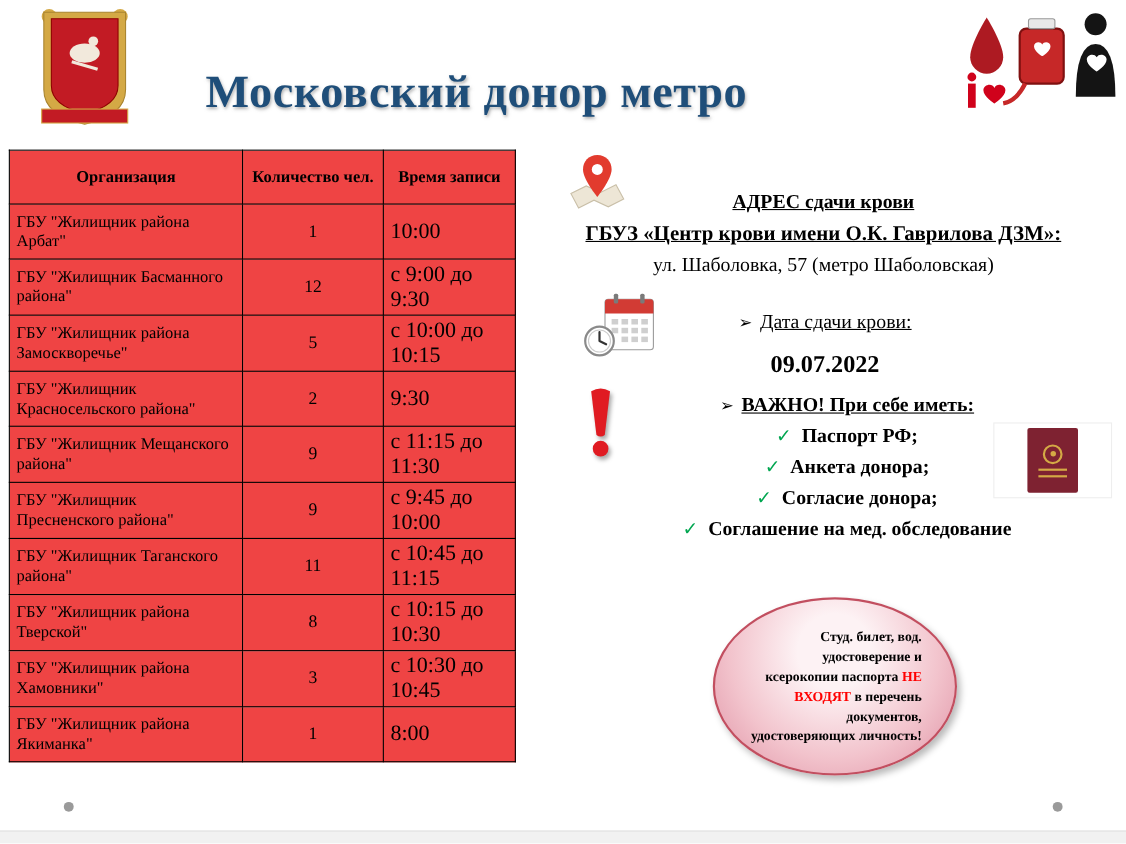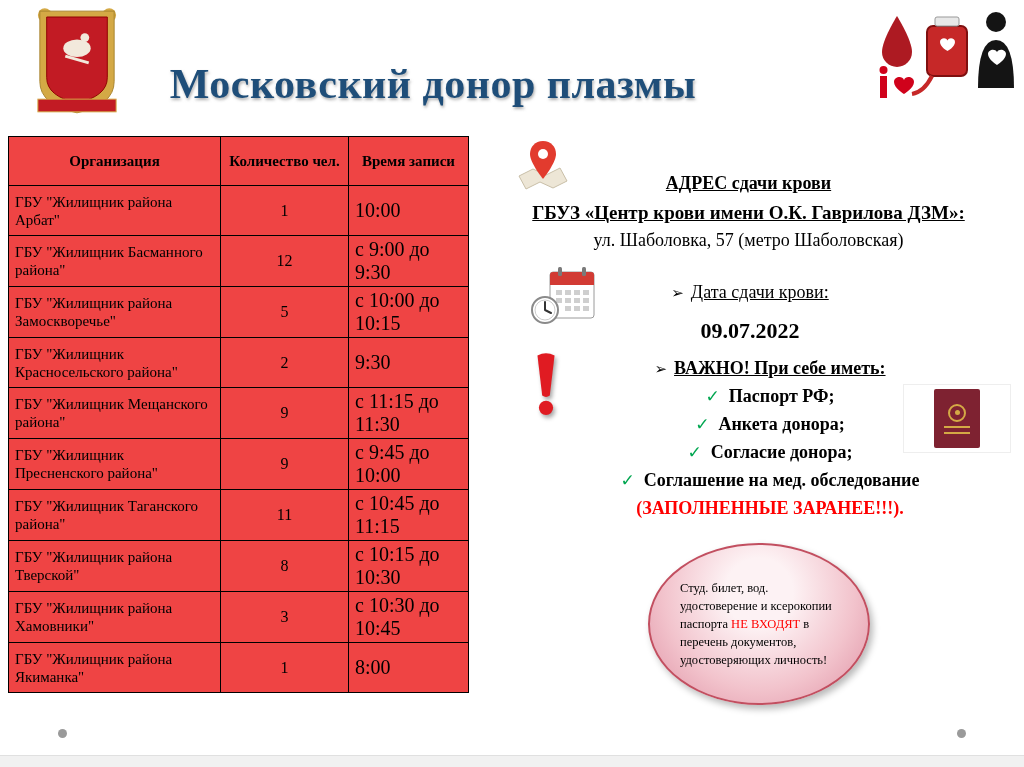--- a/index.html
+++ b/index.html
@@ -71,21 +71,21 @@
   .passport-line { width:26px; height:2px; background:#D4A945; }
 
   
   .note-bubble {
     position:absolute; left:648px; top:543px; width:218px; height:158px;
     border:2px solid #C24F60; border-radius:50%;
     background:radial-gradient(ellipse at 50% 30%, #FDF2F4 22%, #F2C3CC 62%, #DE8FA2 100%);
     box-shadow:3px 4px 7px rgba(0,0,0,.28);
     display:flex; align-items:center; justify-content:center;
   }
-  .note-text { width:158px; text-align:left; font-size:12.5px; font-weight:normal; line-height:1.45; }
+  .note-text { width:158px; text-align:right; font-size:12.5px; font-weight:bold; line-height:1.45; }
   .red { color:#FF0000; }
 
   
   .dot { position:absolute; width:9px; height:9px; border-radius:50%; background:#9a9a9a; top:729px; }
   .dot-left { left:58px; } .dot-right { left:957px; }
   .bottom-bar { position:absolute; left:0; right:0; bottom:0; height:11px;
     background:#F1F1F1; border-top:1px solid #E0E0E0; }
 </style>
 </head>
 <body>
@@ -98,21 +98,21 @@
       <circle cx="78" cy="10" r="7" fill="#D4A945"></circle>
       <path d="M7 6 h76 v72 q0 24 -38 32 q-38 -8 -38 -32 z" fill="#D4A945" stroke="#A8842F"></path>
       <path d="M14 12 h62 v62 q0 19 -31 26 q-31 -7 -31 -26 z" fill="#C21B24" stroke="#8E0000"></path>
       <ellipse cx="45" cy="44" rx="14" ry="9" fill="#F2E9DC"></ellipse>
       <circle cx="53" cy="33" r="4.5" fill="#F2E9DC"></circle>
       <path d="M33 52 l24 7" stroke="#F2E9DC" stroke-width="3"></path>
       <rect x="5" y="96" width="80" height="13" fill="#C21B24" stroke="#D4A945"></rect>
     </svg>
   </div>
 
-  <div class="title">Московский донор плазмы</div>
+  <div class="title">Московский донор метро</div>
 
   <div class="blood-icons">
     <svg viewBox="0 0 150 105" width="150" height="105">
       <g>
         <path d="M25 8 C25 8 10 32 10 44 a15 15 0 0 0 30 0 C40 32 25 8 25 8 Z" fill="#AD1A22"></path>
       </g>
       <g>
         <rect x="8" y="68" width="7" height="22" fill="#D0021B"></rect>
         <circle cx="11.5" cy="62" r="4" fill="#D0021B"></circle>
         <path d="M22 74 c0 -5 8 -7 10 -2 c2 -5 10 -3 10 2 c0 6 -10 12 -10 12 c0 0 -10 -6 -10 -12 z" fill="#D0021B"></path>
@@ -264,21 +264,20 @@
         <span>Анкета донора;</span>
     </div>
     <div class="item-row">
       <span class="check">✓</span>
         <span>Согласие донора;</span>
     </div>
     <div class="item-row">
       <span class="check">✓</span>
         <span>Соглашение на мед. обследование</span>
     </div>
-    <div class="warning">(ЗАПОЛНЕННЫЕ ЗАРАНЕЕ!!!).</div>
   </div>
 
   <div class="passport-box">
     <div class="passport-cover">
       <div class="passport-emblem"></div>
       <div class="passport-line"></div>
       <div class="passport-line"></div>
     </div>
   </div>
 

